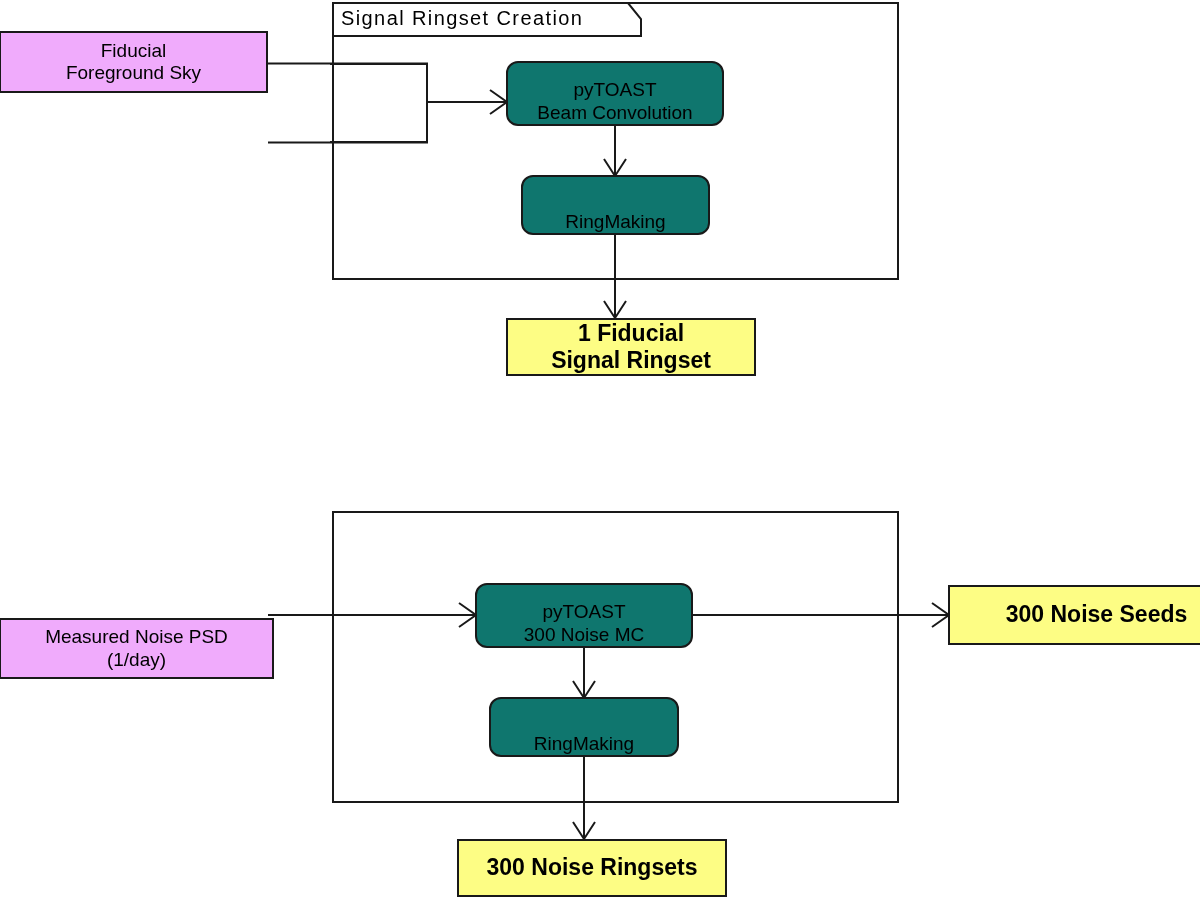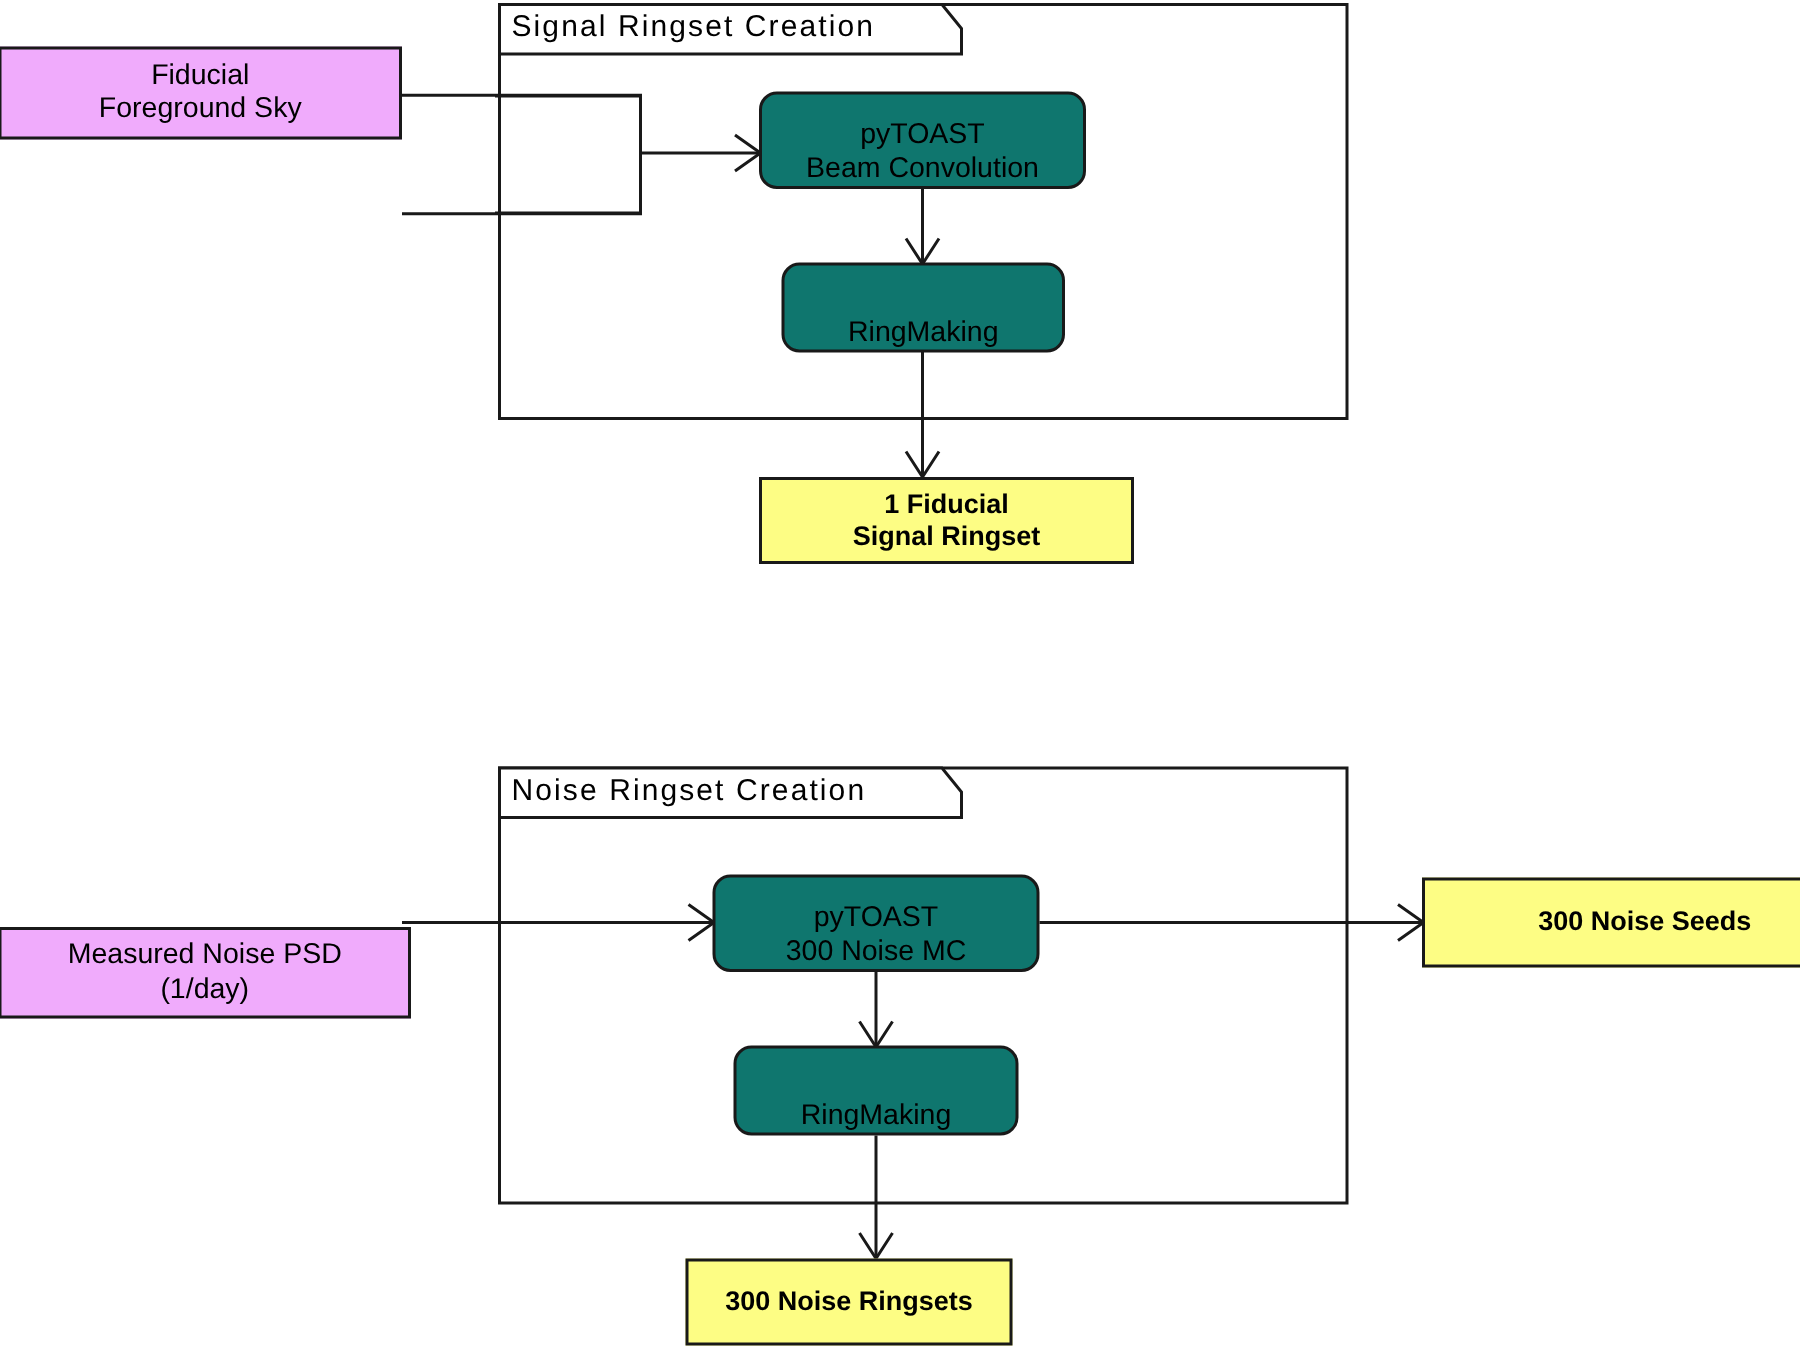--- a/index.html
+++ b/index.html
@@ -31,21 +31,21 @@
     line-height: 1.18;
     white-space: pre-line;
     border: 2px solid #191919;
   }
   .green {
     background: #f0abfc;
     font-size: 19px;
   }
   .yellow {
     background: #fdfd84;
-    font-size: 18px;
+    font-size: 23px;
     font-weight: bold;
   }
   .process {
     background: #0f766e;
     border-radius: 12px;
     font-size: 19px;
     align-items: flex-end;
   }
   .group {
     position: absolute;
@@ -158,42 +158,36 @@
     <span>RingMaking</span>
   </div>
 
   <div class="node yellow" style="left:506px; top:318px; width:250px; height:58px;">
     <span>1 Fiducial
 Signal Ringset</span>
   </div>
 
   <div class="group" style="left:332px; top:511px; width:567px; height:292px;"></div>
 
-  <div class="group-title-wrap" style="left:332px; top:511px; width:310px; height:34px;">
-    <svg class="group-title-svg" width="312" height="36" viewBox="0 0 312 36">
-      <path d="M1,1 L296,1 L309,17 L309,34 L296,34 L1,34 Z" fill="#ffffff" stroke="#191919" stroke-width="2"></path>
-    </svg>
-    <div class="group-title-text">Noise Ringset Creation</div>
-  </div>
 
   <div class="node green" style="left:-1px; top:618px; width:275px; height:61px;">
     <span>Measured Noise PSD
 (1/day)</span>
   </div>
 
   <div class="node process" style="left:475px; top:583px; width:218px; height:65px;">
     <span>pyTOAST
 300 Noise MC</span>
   </div>
 
   <div class="node process" style="left:489px; top:697px; width:190px; height:60px;">
     <span>RingMaking</span>
   </div>
 
   <div class="node yellow" style="left:948px; top:585px; width:297px; height:60px;">
     <span>300 Noise Seeds</span>
   </div>
 
-  <div class="node yellow" style="left:457px; top:839px; width:218px; height:58px;">
+  <div class="node yellow" style="left:457px; top:839px; width:270px; height:58px;">
     <span>300 Noise Ringsets</span>
   </div>
 
 </div>
 
 </body></html>

